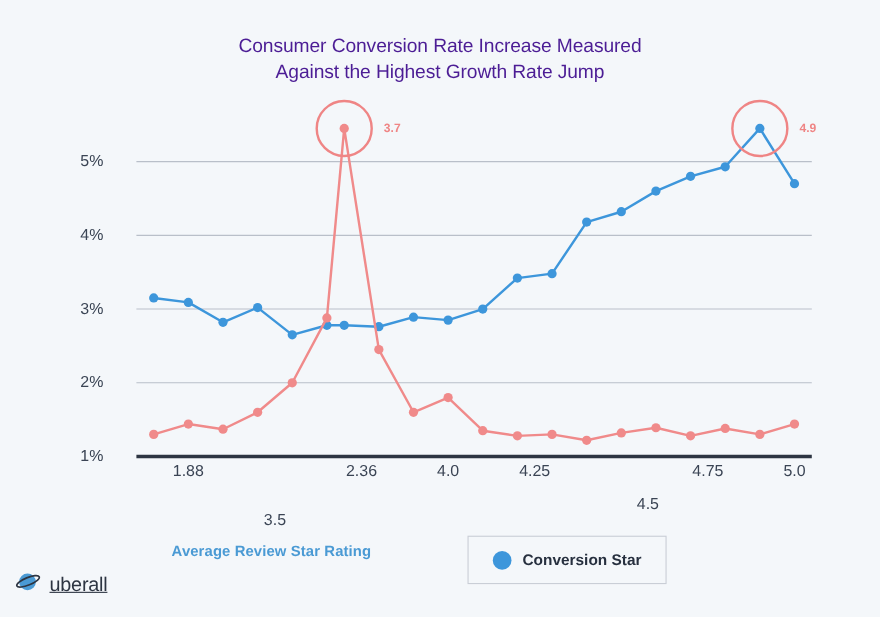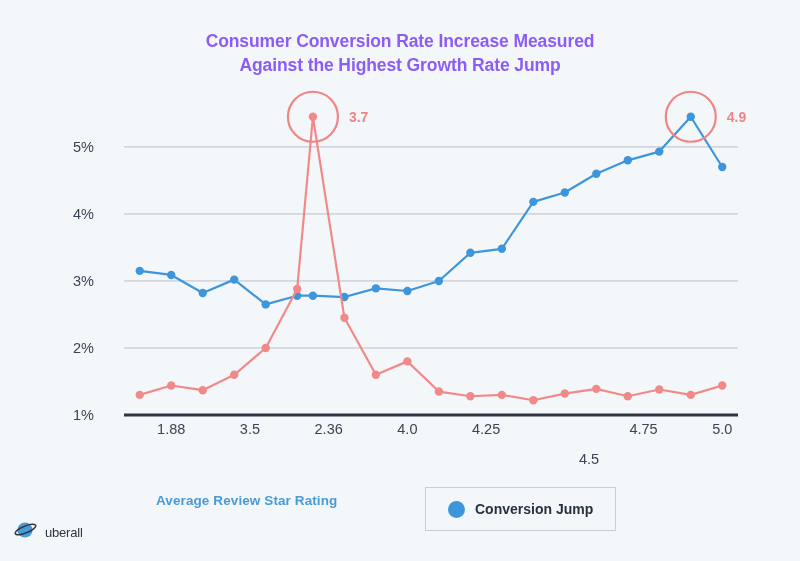--- a/index.html
+++ b/index.html
@@ -19,22 +19,22 @@
     inset: 0;
   }
   
   .chart-title {
     position: absolute;
     left: 0;
     right: 0;
     top: 30px;
     text-align: center;
     font-size: 17.5px;
-    font-weight: bold;
-    color: #8b5cf6;
+    font-weight: normal;
+    color: #4c1d95;
     line-height: 1.35;
     letter-spacing: -0.1px;
   }
   .chart-title .tline { display: block; }
 
   
   #plot {
     position: absolute;
     left: 124px;
     top: 100px;
@@ -76,21 +76,21 @@
     font-size: 13.5px;
     font-weight: bold;
     color: #4a9ad4;
     letter-spacing: 0.1px;
     white-space: nowrap;
   }
 
   
   .annotation-label {
     position: absolute;
-    font-size: 14px;
+    font-size: 11px;
     font-weight: bold;
     color: #ef8585;
     white-space: nowrap;
     transform: translateY(-50%);
   }
 
   
   #legend {
     position: absolute;
     left: 425px;
@@ -125,23 +125,24 @@
   
   #logo {
     position: absolute;
     left: 14px;
     bottom: 16px;
     display: flex;
     align-items: center;
     gap: 7px;
   }
   #logo-text {
-    font-size: 13px;
+    font-size: 18px;
     color: #2d3542;
     letter-spacing: -0.2px;
+    text-decoration: underline;
   }
 </style>
 </head>
 <body>
 
 <div id="chart-root">
 
   <div class="chart-title">
     <span class="tline">Consumer Conversion Rate Increase Measured</span>
     <span class="tline">Against the Highest Growth Rate Jump</span>
@@ -203,37 +204,37 @@
       </svg>
   </div>
 
   <div id="axis-labels">
       <div class="y-tick-label" style="top: 415px;">1%</div>
       <div class="y-tick-label" style="top: 347.979px;">2%</div>
       <div class="y-tick-label" style="top: 280.957px;">3%</div>
       <div class="y-tick-label" style="top: 213.936px;">4%</div>
       <div class="y-tick-label" style="top: 146.915px;">5%</div>
       <div class="x-tick-label" style="left: 171.231px;">1.88</div>
-      <div class="x-tick-label" style="left: 249.949px;">3.5</div>
+      <div class="x-tick-label" style="left: 249.949px; margin-top: 44px;">3.5</div>
       <div class="x-tick-label" style="left: 328.667px;">2.36</div>
       <div class="x-tick-label" style="left: 407.385px;">4.0</div>
       <div class="x-tick-label" style="left: 486.103px;">4.25</div>
       <div class="x-tick-label" style="left: 589px; margin-top: 30px;">4.5</div>
       <div class="x-tick-label" style="left: 643.538px;">4.75</div>
       <div class="x-tick-label" style="left: 722.256px;">5.0</div>
     </div>
   <div id="annotations">
       <div class="annotation-label" style="left: 348.923px; top: 116.755px;">3.7</div>
       <div class="annotation-label" style="left: 726.769px; top: 116.755px;">4.9</div>
     </div>
 
   <div id="legend">
       <div class="legend-entry">
         <span class="legend-swatch" style="background: rgb(61, 150, 219);"></span>
-        <span class="legend-text">Conversion Jump</span>
+        <span class="legend-text">Conversion Star</span>
       </div>
     </div>
 
   <div id="logo">
     <span>
       <svg width="24" height="22" viewBox="0 0 24 22" aria-hidden="true">
         <ellipse cx="11" cy="11" rx="7.6" ry="7.6" fill="#4a9ad4"></ellipse>
         <ellipse cx="11.5" cy="10.5" rx="11" ry="3.4" fill="none" stroke="#2d3542" stroke-width="1.5" transform="rotate(-22 11.5 10.5)"></ellipse>
       </svg>
     </span>

